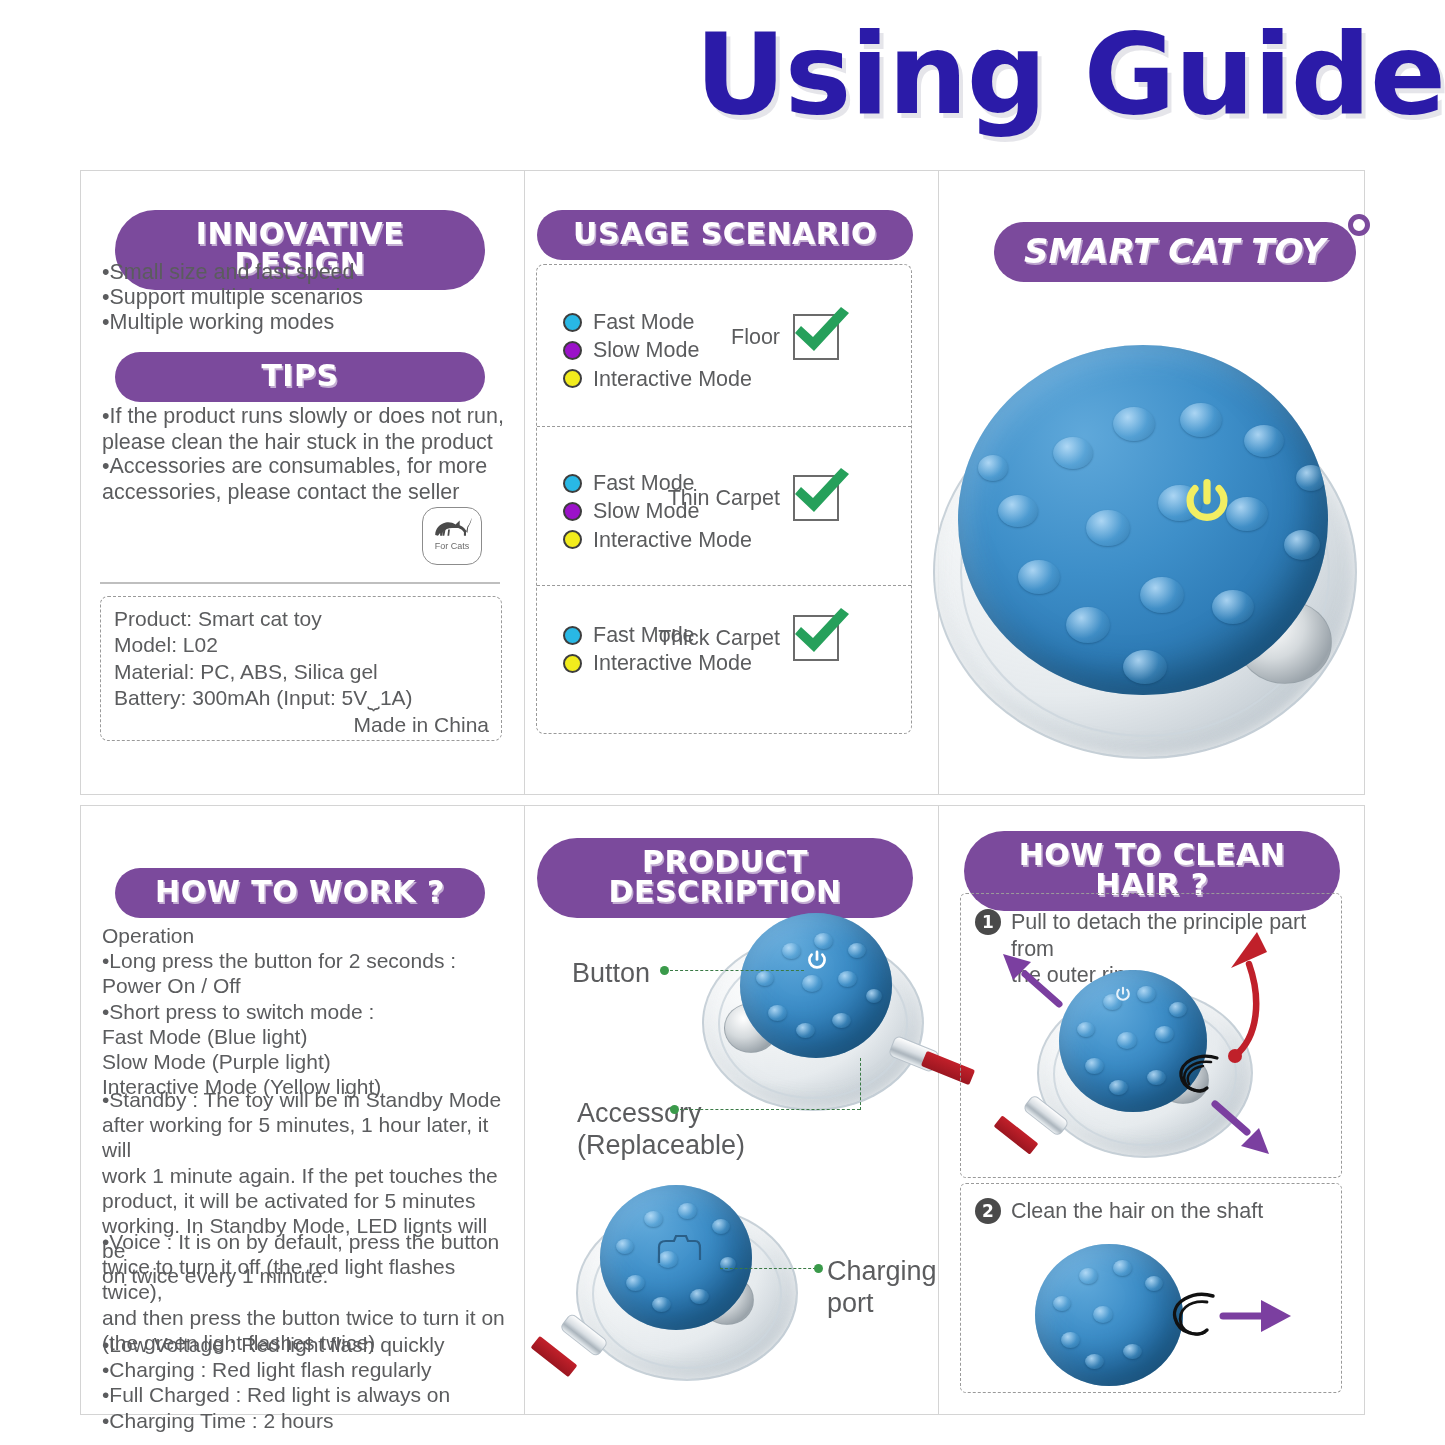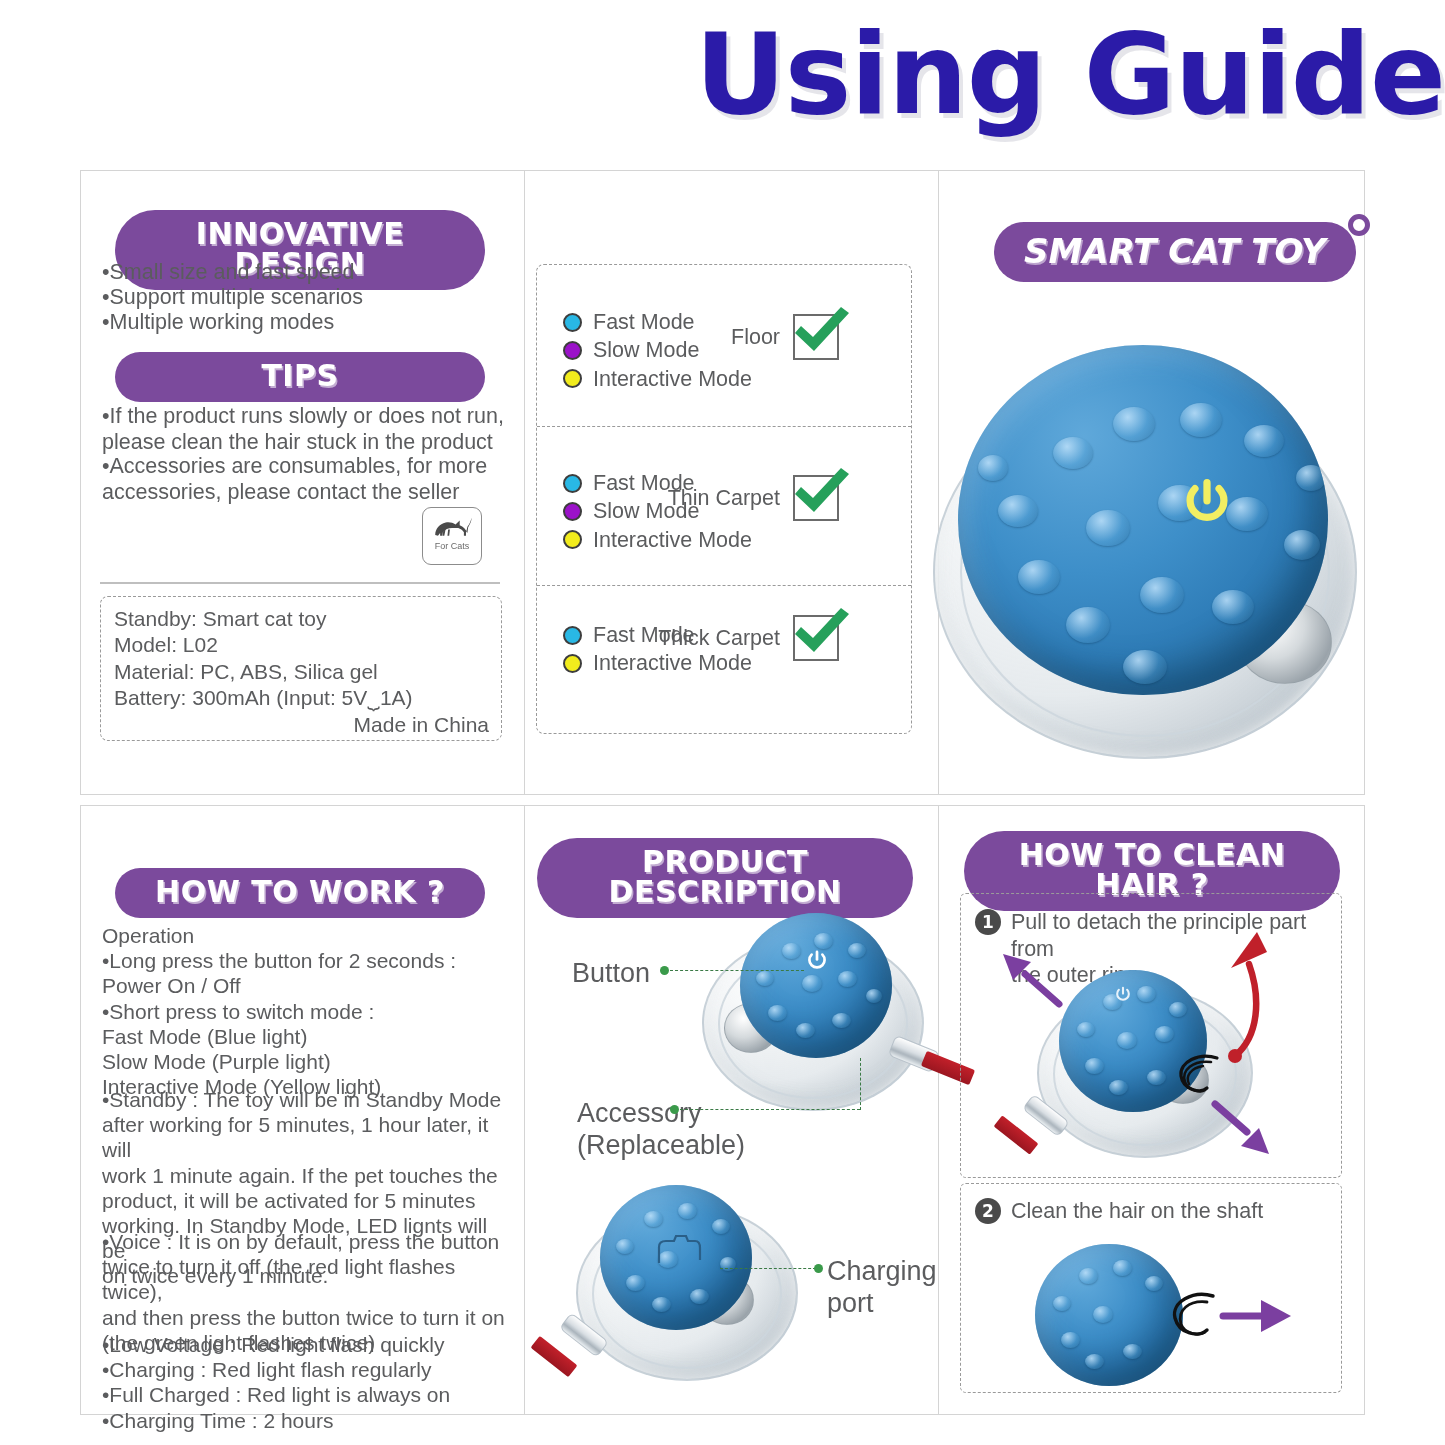--- a/index.html
+++ b/index.html
@@ -243,41 +243,42 @@
   <div class="body-txt" style="position:absolute; left:22px; top:115px;">•Support multiple scenarios</div>
   <div class="body-txt" style="position:absolute; left:22px; top:140px;">•Multiple working modes</div>
 
   <div class="pill pill-wide" style="position:absolute; left:35px; top:182px; width:370px;">TIPS</div>
 
   <div class="body-txt" style="position:absolute; left:22px; top:284px;">•Accessories are consumables, for more
   accessories, please contact the seller</div>
   <div class="body-txt" style="position:absolute; left:22px; top:234px;">•If the product runs slowly or does not run,
   please clean the hair stuck in the product</div>
 
-  <div class="cat-badge" style="left:342px; top:337px;">
+  <div class="cat-badge" style="left:342px; top:337px;border-radius:15px;">
     <svg width="42" height="28" viewBox="0 0 60 40">
       <path d="M6 33 C6 24 12 17 21 15 C26 14 31 15 35 18 L41 12 L41 19 C46 21 50 25 52 30 L53 22 C56 17 58 13 58 8 C57 13 55 18 52 21 L50 30 L50 34 L47 34 L47 29 C45 26 42 24 39 23 L35 23 L30 23 C25 23 20 25 17 29 L16 34 L13 34 L13 30 L10 34 Z" fill="#4a4a4a"></path>
       <path d="M21 24 L19 34 L16.5 34 L18 24 Z M27 25 L26 34 L23.5 34 L24.5 25 Z" fill="#4a4a4a"></path>
     </svg>
     <div class="lbl">For Cats</div>
   </div>
 
   <div class="hr-thin" style="left:20px; top:412px; width:400px;"></div>
 
   <div class="spec-box" style="left:20px; top:426px; width:402px; height:145px;">
-    <div class="spec-line">Standby:  Smart cat toy</div>
+    <div class="spec-line">Product:  Smart cat toy</div>
     <div class="spec-line">Model:  L02</div>
     <div class="spec-line">Material:  PC, ABS, Silica gel</div>
     <div class="spec-line">Battery:  300mAh  (Input: 5V⏟1A)</div>
     <div class="spec-line made-in">Made in China</div>
   </div>
 </div>
 
 <div class="cell" style="left:524px; top:170px; width:414px; height:625px;">
 
+  <div class="pill pill-wide" style="position:absolute; left:13px; top:40px; width:376px;">USAGE SCENARIO</div>
 
   <div class="scen-box" style="left:12px; top:94px; width:376px; height:470px;">
 
     <div class="scen-sep" style="top:161px;"></div>
     <div class="scen-sep" style="top:320px;"></div>
 
     <div class="scen-row" style="left:0;top:0;width:100%;height:161px;">
       <div style="position:absolute;left:26px;top:43px;">
         <div class="mode-line">
           <span class="dot" style="background:#29B8E5"></span>

